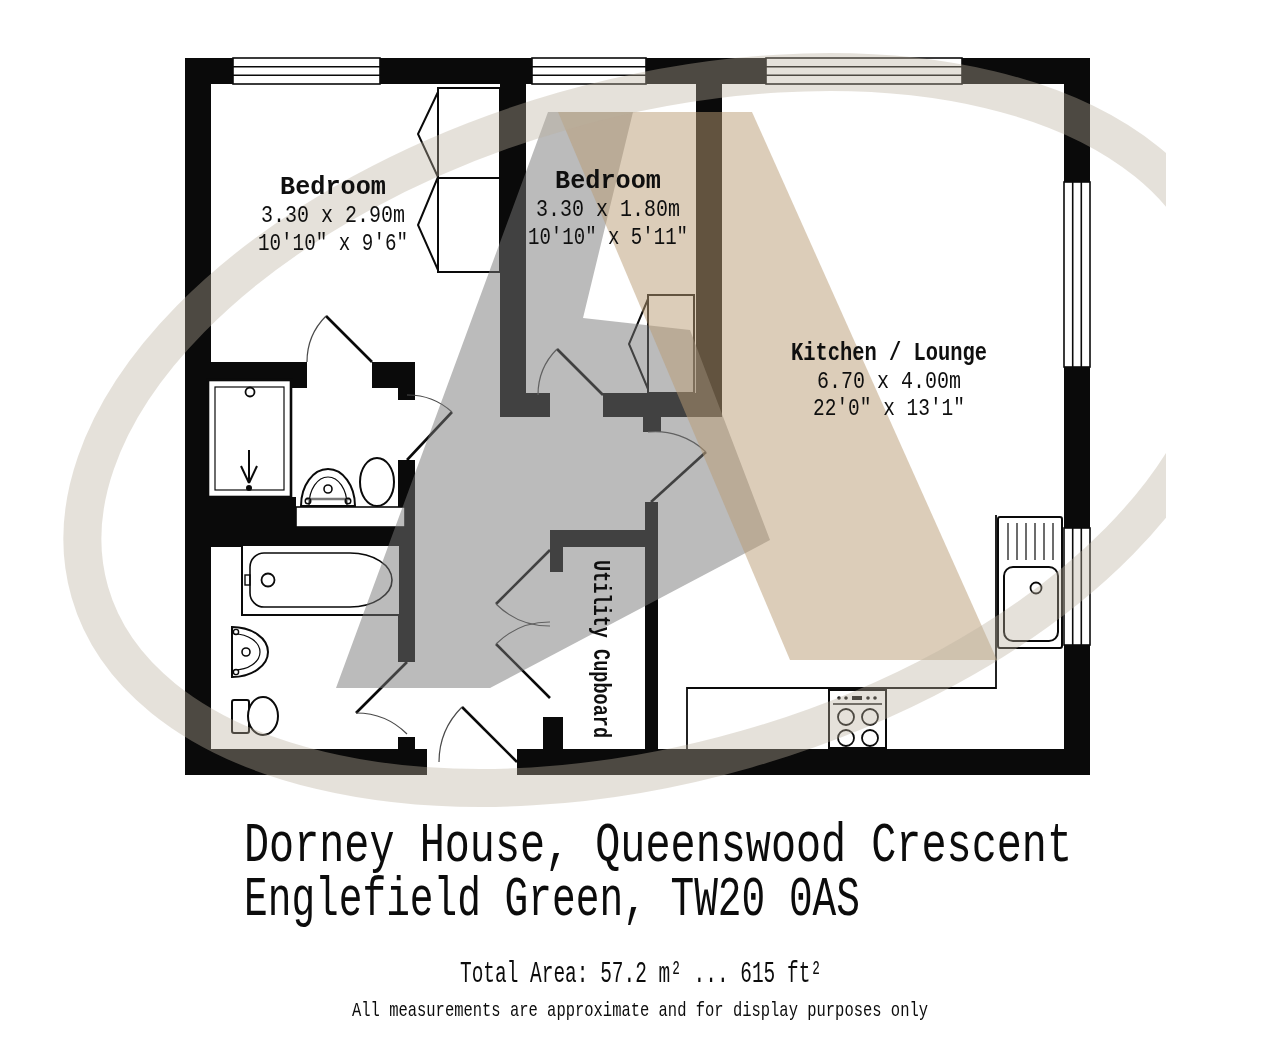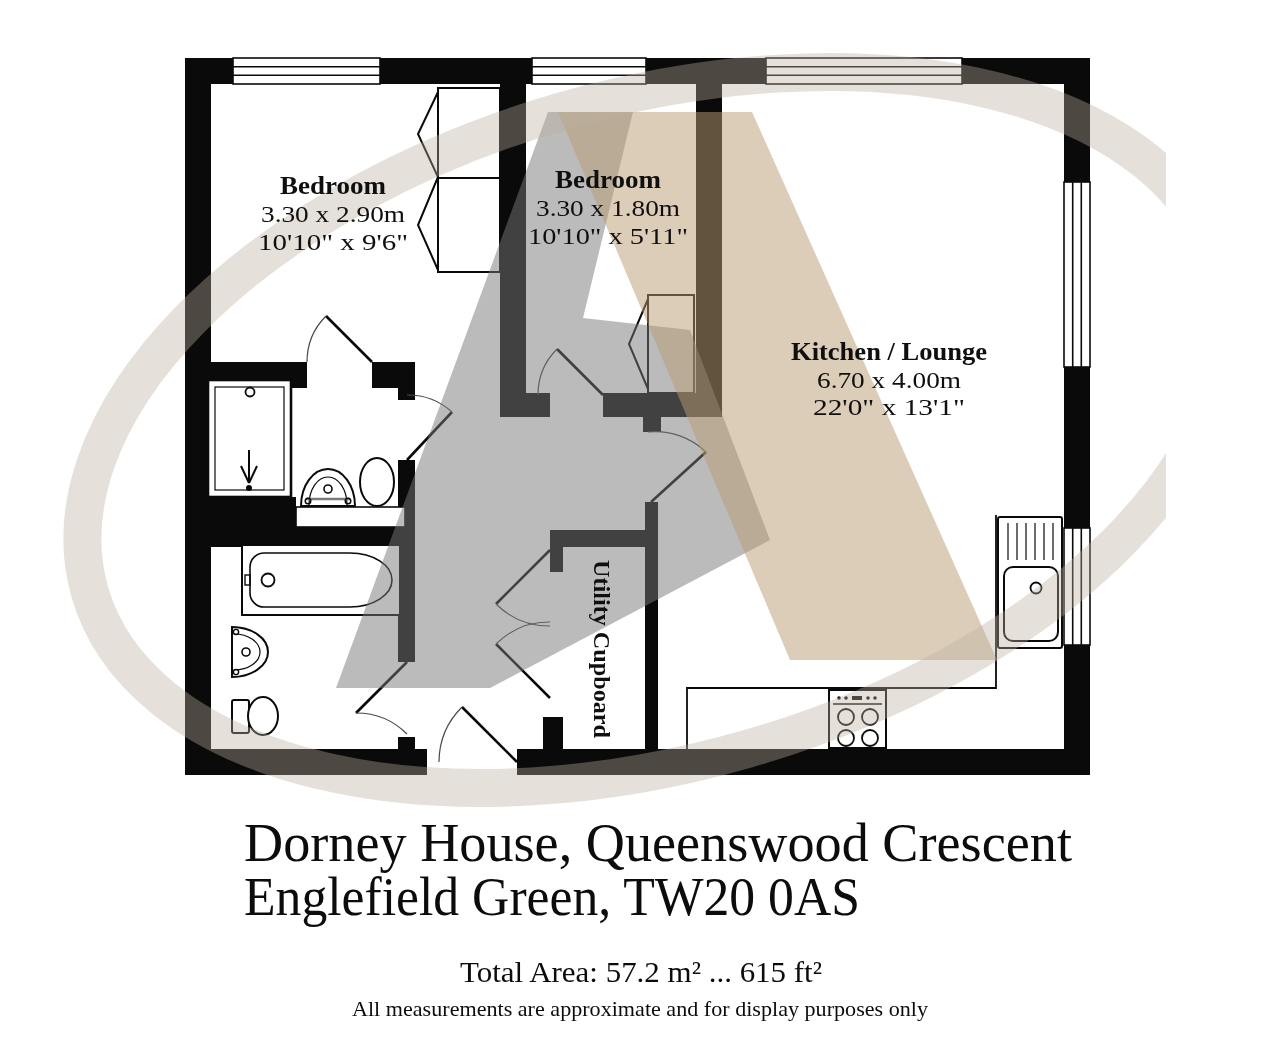--- a/index.html
+++ b/index.html
@@ -1,17 +1,17 @@
 <!DOCTYPE html>
 <html><head>
 <meta charset="utf-8">
 <style>
   html,body{margin:0;padding:0;background:#ffffff;}
   .page{position:relative;width:1166px;height:1064px;background:#ffffff;overflow:hidden;
-        font-family:Liberation Serif, serif;}
+        font-family:Liberation Mono, monospace;}
   svg{display:block;}
   .wall{fill:#0a0a0a;}
   .fix{fill:#ffffff;stroke:#0a0a0a;stroke-width:2;}
   .fixthin{fill:none;stroke:#0a0a0a;stroke-width:1.2;}
   .door{stroke:#0a0a0a;stroke-width:2.6;fill:none;}
   .arc{stroke:#4a4a4a;stroke-width:1.2;fill:none;}
   .winline{stroke:#0a0a0a;stroke-width:1.6;}
   .winbox{fill:#ffffff;stroke:#0a0a0a;stroke-width:1.6;}
   .roomname{font-weight:bold;font-size:25px;fill:#0f0f0f;text-anchor:middle;}
   .roomdim{font-size:23px;fill:#0f0f0f;text-anchor:middle;}

